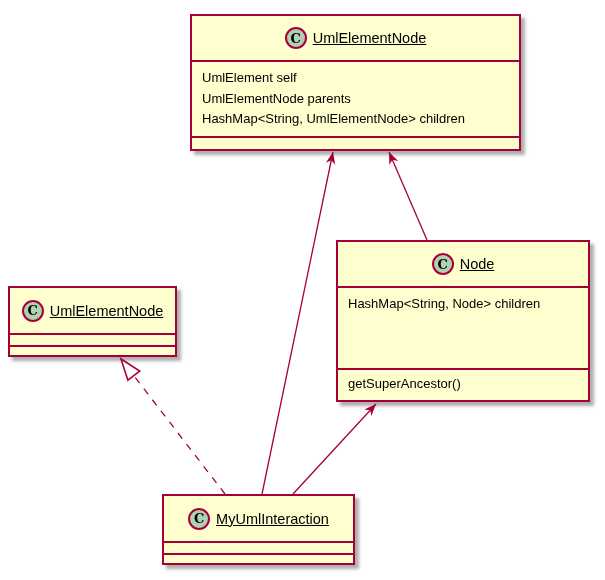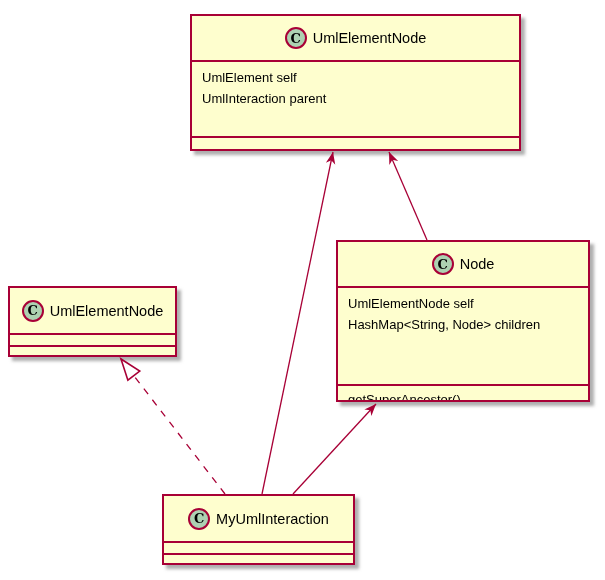--- a/index.html
+++ b/index.html
@@ -49,20 +49,21 @@
     box-sizing:border-box;
     display:flex;align-items:center;justify-content:center;
     font-family:"DejaVu Serif", serif;
     font-weight:bold;font-size:13px;line-height:1;
     color:#000;
     flex:0 0 auto;
   }
   .cls-title{
     font-size:14.5px;
     white-space:nowrap;
+    text-decoration:underline;
   }
   .sec{border-top:2px solid var(--border-color);box-sizing:border-box;}
   .sec-fields{
     flex:1 1 auto;
     padding:6px 8px 4px 10px;
     font-size:13px;line-height:20.5px;
     white-space:nowrap;overflow:hidden;
   }
   .sec-methods{
     flex:0 0 auto;
@@ -72,21 +73,21 @@
   }
   .sec-empty{flex:0 0 auto;padding:0;}
 
   
   #cls-umlelementnode{left:190px;top:14px;width:331px;height:137px;}
   #cls-umlelementnode .sec-header{height:44px;}
   #cls-umlelementnode .sec-methods{height:13px;}
 
   #cls-node{left:336px;top:240px;width:254px;height:162px;}
   #cls-node .sec-header{height:44px;}
-  #cls-node .sec-methods{height:16px;}
+  #cls-node .sec-methods{height:32px;}
 
   #cls-umlinteraction{left:8px;top:286px;width:169px;height:71px;}
   #cls-umlinteraction .sec-header{height:45px;}
   #cls-umlinteraction .s1{height:12px;}
   #cls-umlinteraction .s2{flex:1 1 auto;}
 
   #cls-myumlinteraction{left:162px;top:494px;width:193px;height:71px;}
   #cls-myumlinteraction .sec-header{height:45px;}
   #cls-myumlinteraction .s1{height:12px;}
   #cls-myumlinteraction .s2{flex:1 1 auto;}
@@ -96,32 +97,32 @@
 
 <div class="canvas">
 
   <div class="uml-class" id="cls-umlelementnode">
     <div class="sec-header">
       <span class="c-circle">C</span>
       <span class="cls-title">UmlElementNode</span>
     </div>
     <div class="sec sec-fields">
       <div>UmlElement self</div>
-      <div>UmlInteraction parent</div>
+      <div>UmlElementNode parents</div>
+      <div>HashMap&lt;String, UmlElementNode&gt; children</div>
     </div>
     <div class="sec sec-empty sec-methods"></div>
   </div>
 
   <div class="uml-class" id="cls-node">
     <div class="sec-header">
       <span class="c-circle">C</span>
       <span class="cls-title">Node</span>
     </div>
     <div class="sec sec-fields">
-      <div>UmlElementNode self</div>
       <div>HashMap&lt;String, Node&gt; children</div>
     </div>
     <div class="sec sec-methods">
       <div>getSuperAncestor()</div>
     </div>
   </div>
 
   <div class="uml-class" id="cls-umlinteraction">
     <div class="sec-header">
       <span class="c-circle">C</span>

